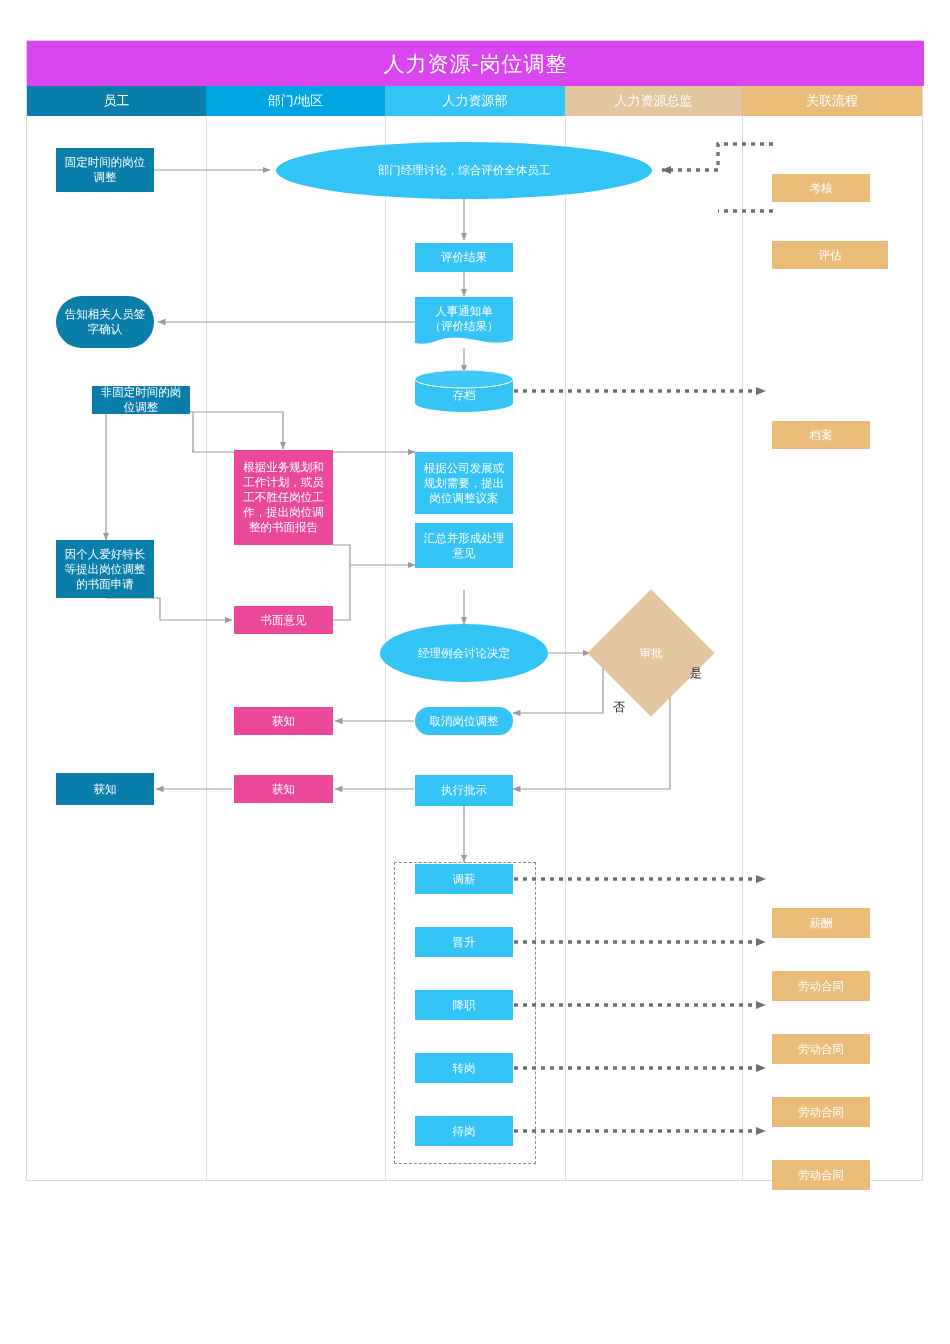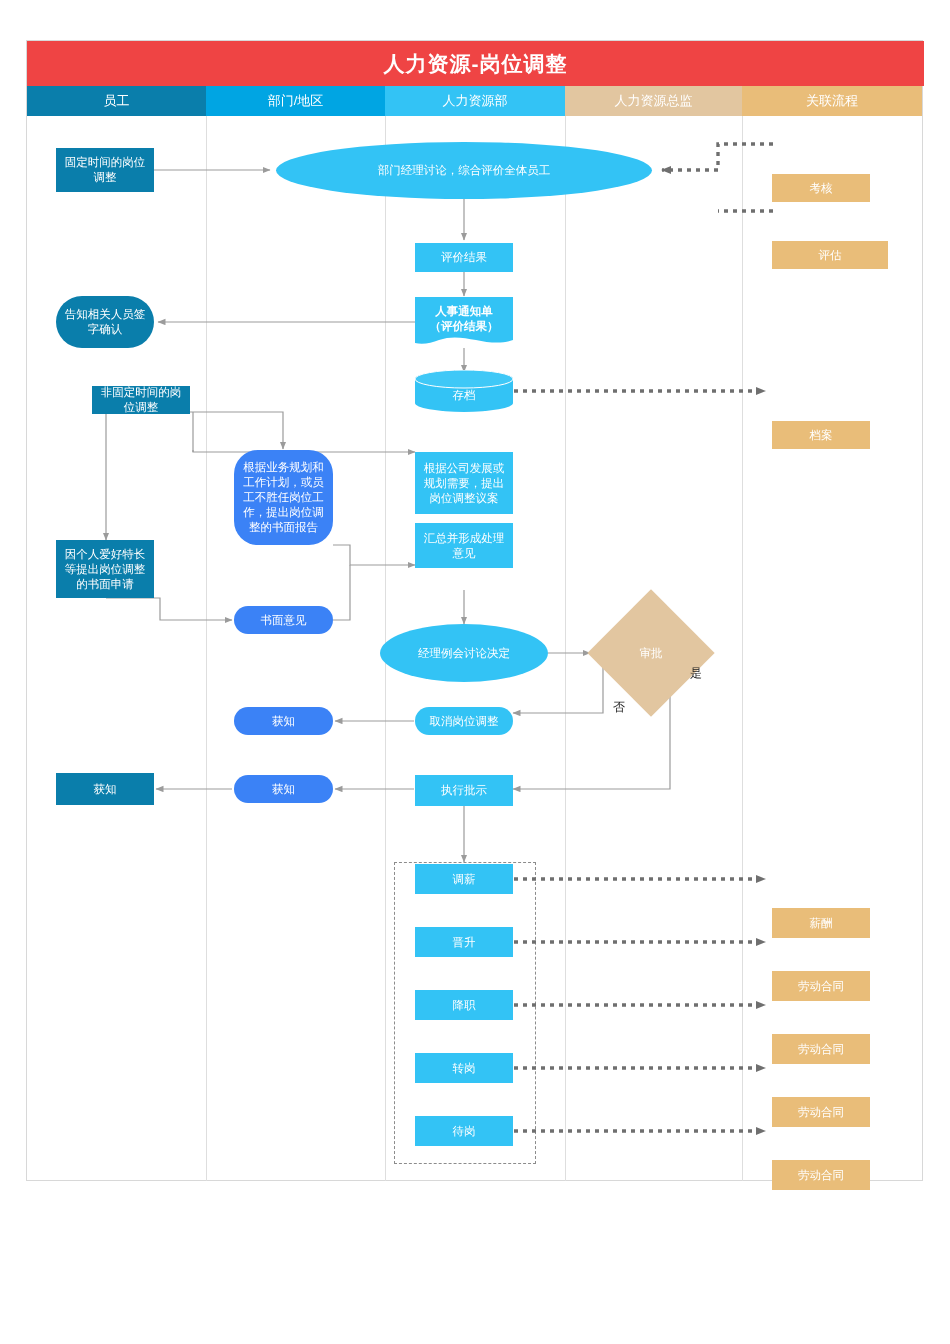--- a/index.html
+++ b/index.html
@@ -25,24 +25,24 @@
     box-sizing: border-box;
     border: 1px solid #d8d8d8;
     background: #ffffff;
   }
   #title-bar {
     position: absolute;
     left: 0;
     top: 0;
     width: 897px;
     height: 45px;
-    background: #ef4444;
+    background: #d946ef;
     color: #ffffff;
     font-size: 21px;
-    font-weight: bold;
+    font-weight: normal;
     letter-spacing: 1px;
     display: flex;
     align-items: center;
     justify-content: center;
     box-sizing: border-box;
   }
   #lane-head {
     position: absolute;
     left: 0;
     top: 45px;
@@ -75,21 +75,21 @@
     justify-content: center;
     text-align: center;
     color: #ffffff;
     font-size: 11.5px;
     line-height: 15px;
     z-index: 5;
     white-space: pre-line;
     padding: 2px 4px;
   }
   .c-dark  { background: #0a7eab; }
-  .c-mid   { background: #3b82f6; border-radius: 24px; }
+  .c-mid   { background: #ec4899; }
   .c-light { background: #33c3f5; }
   .c-tan   { background: #e9bd79; margin-top: 44px; }
   .rounded { border-radius: 26px; }
   .stadium { border-radius: 999px; }
   .ellipse { border-radius: 50%; }
   .diamond-wrap {
     position: absolute;
     z-index: 5;
   }
   .diamond-shape {
@@ -109,21 +109,21 @@
   .doc-shape {
     position: absolute;
     z-index: 5;
   }
   .doc-shape svg { position: absolute; left: 0; top: 0; }
   .doc-label {
     position: absolute; left: 0; top: 0; width: 100%; height: 100%;
     display: flex; align-items: center; justify-content: center;
     color: #fff; font-size: 11.5px; line-height: 15px;
     text-align: center; white-space: pre-line;
-    padding-bottom: 8px; box-sizing: border-box; font-weight: bold;
+    padding-bottom: 8px; box-sizing: border-box;
   }
   
   .cyl-shape { position: absolute; z-index: 5; }
   .cyl-shape svg { position: absolute; left: 0; top: 0; }
   .cyl-label {
     position: absolute; left: 0; top: 0; width: 100%; height: 100%;
     display: flex; align-items: center; justify-content: center;
     color: #fff; font-size: 11.5px; padding-top: 9px; box-sizing: border-box;
   }
   

